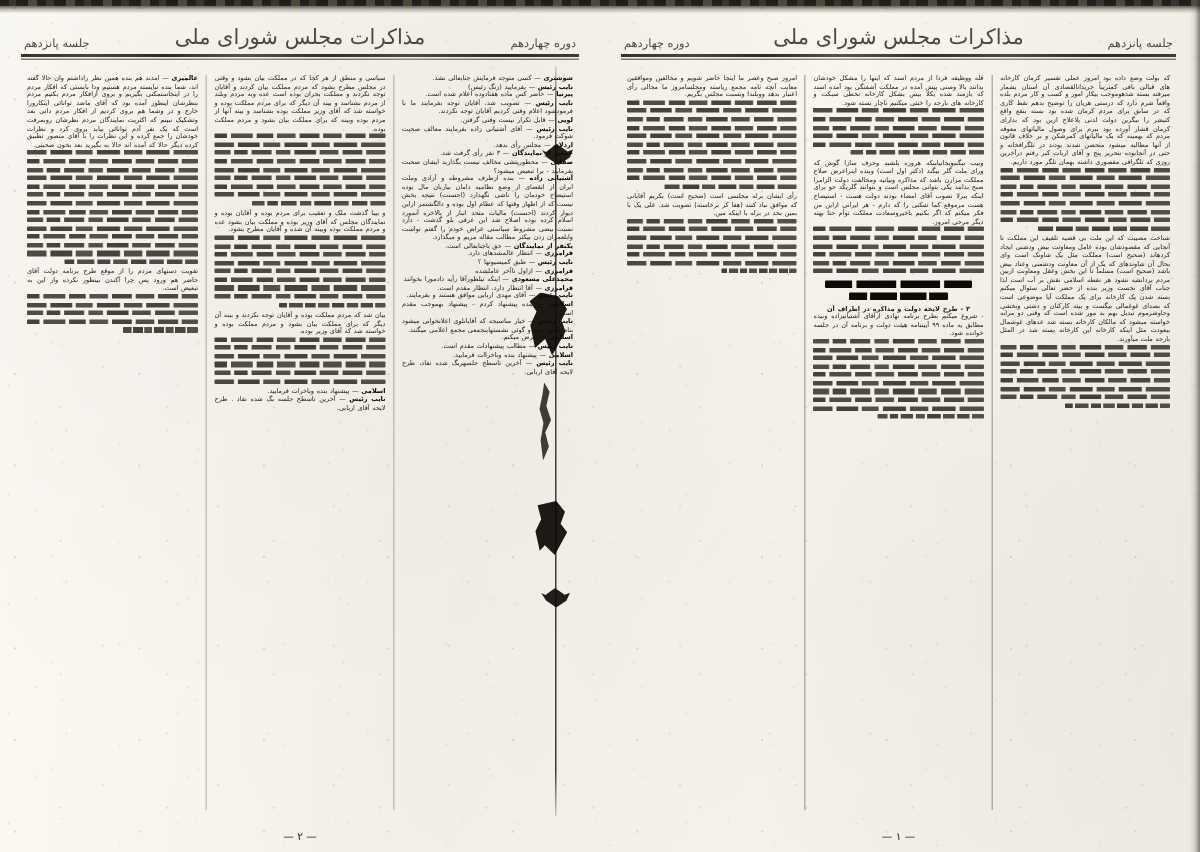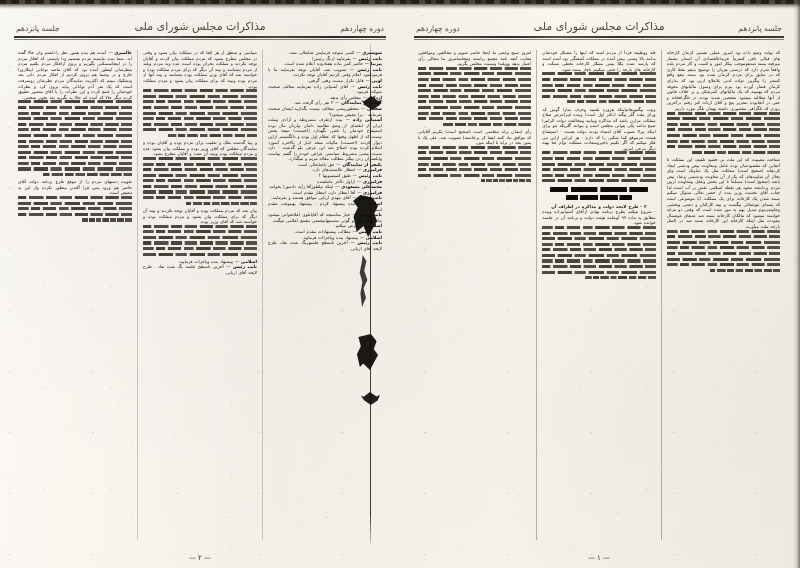--- a/index.html
+++ b/index.html
@@ -61,21 +61,21 @@
   .rh-row{
     display:flex;align-items:flex-end;justify-content:space-between;
     height:19px;padding:0 12px;box-sizing:border-box;
   }
   .rh-txt{
     font-size:7.6px;letter-spacing:.4px;white-space:nowrap;
     opacity:.82;filter:blur(.22px);
     font-family:"DejaVu Sans","Liberation Sans",sans-serif;
     margin-top:44px;
   }
-  .rh-center{font-size:11px;letter-spacing:1.1px;}
+  .rh-center{font-size:14px;letter-spacing:1.1px;}
   .rule{
     height:2px;margin:3px 10px 0 10px;
     background:linear-gradient(90deg,#1d1a14 0%,#33302a 12%,#15130e 26%,#45413a 40%,#191610 55%,#3a362e 70%,#14120d 86%,#2a2720 100%);
     opacity:.88;
   }
   .rule.thin{height:1px;opacity:.55;margin-top:1px;}
 
   
   .cols{
     position:absolute;left:0;right:0;top:50px;bottom:28px;

